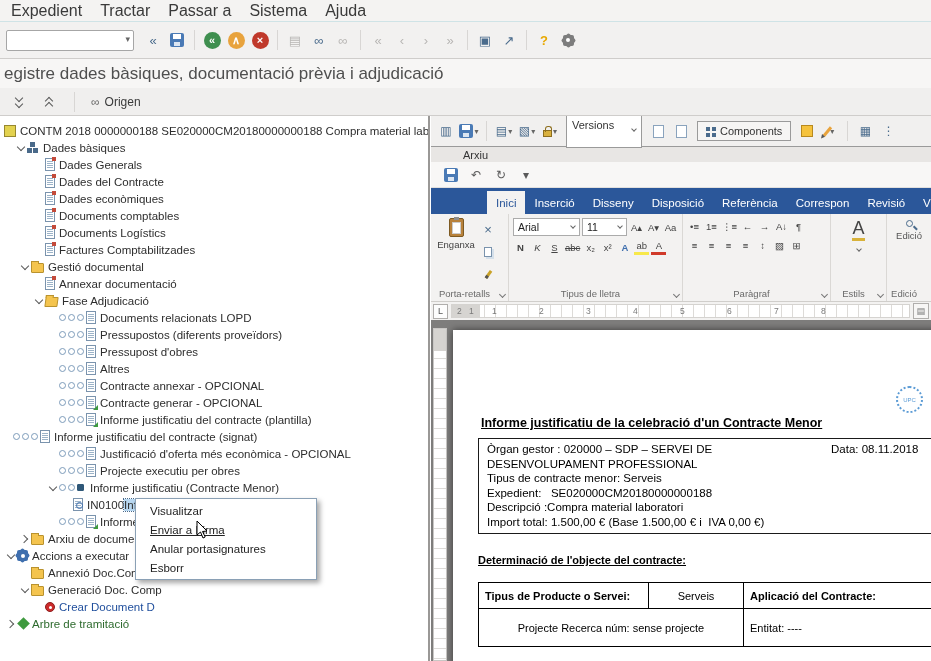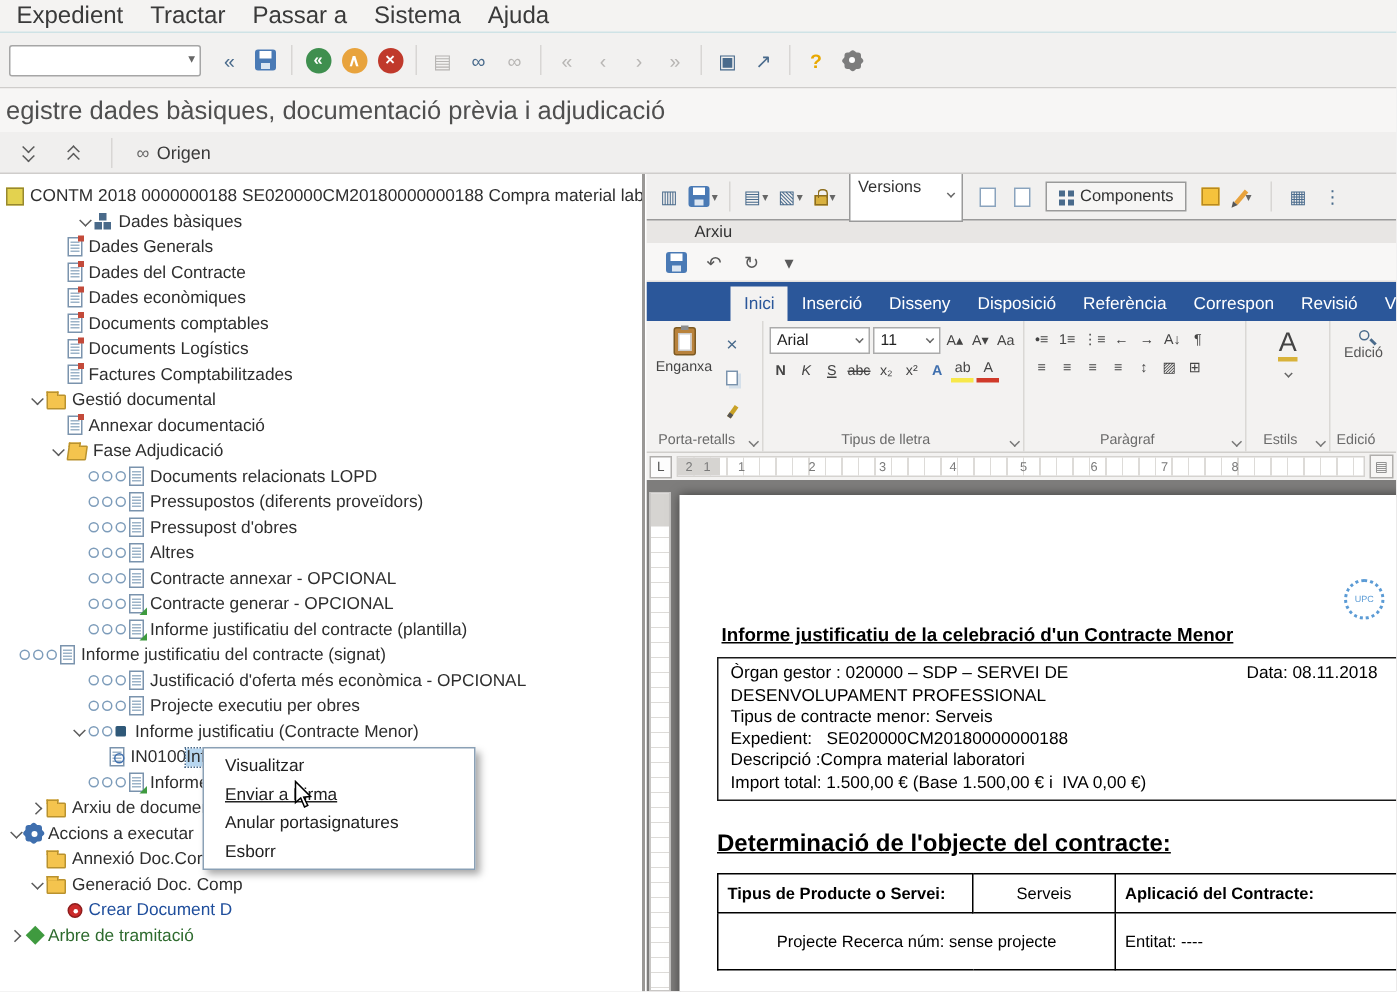--- a/index.html
+++ b/index.html
@@ -127,21 +127,21 @@
   .vruler{position:absolute;left:2px;top:8px;width:14px;bottom:0;background:#fff;border:1px solid #c9c7c5;background-image:repeating-linear-gradient(to bottom,transparent 0 9px,#dddbd8 9px 10px);}
   .vr-gray{position:absolute;top:0;left:0;right:0;height:22px;background:#d6d4d1;}
   .page{position:absolute;left:22px;top:10px;width:700px;height:900px;background:#fff;box-shadow:0 0 7px rgba(0,0,0,.55);color:#000;}
   .logo{position:absolute;left:443px;top:56px;width:27px;height:27px;border:2px dotted #5b9bd5;border-radius:50%;color:#5b9bd5;font-size:6px;display:flex;align-items:center;justify-content:center;}
   .dtitle{position:absolute;left:28px;top:86px;font-size:12.5px;font-weight:bold;text-decoration:underline;white-space:nowrap;}
   .ibox{position:absolute;left:25px;top:108px;width:558px;border:1px solid #1a1a1a;padding:3px 8px;font-size:11.5px;line-height:14.6px;}
   .ibox div{white-space:pre-wrap;}
   .ibox .top{display:flex;white-space:normal;}
   .ibox .org{width:330px;}
   .ibox .date{margin-left:14px;white-space:nowrap;}
-  .dhead2{position:absolute;left:25px;top:224px;font-size:16px;font-weight:bold;text-decoration:underline;white-space:nowrap;}
+  .dhead2{position:absolute;left:25px;top:224px;font-size:11px;font-weight:bold;text-decoration:underline;white-space:nowrap;}
   .dtable{position:absolute;left:25px;top:252px;border-collapse:collapse;font-size:11px;}
   .dtable td{border:1px solid #000;padding:2px 6px;vertical-align:middle;}
   .dtable .w1{width:170px;} .dtable .w2{width:95px;} .dtable .w3{width:262px;}
   .dtable .b{font-weight:bold;} .dtable .c{text-align:center;}
   .dtable tr{height:26px;} .dtable tr.r2{height:38px;}
 </style>
 </head>
 <body>
 
 <div class="screen">
@@ -209,21 +209,21 @@
       <span class="i-link">∞</span>
       <span>Origen</span>
     </span>
   </div>
 
   <div class="tree" id="tree">
       <div class="trow" style="padding-left: 4px;">
         <span class="i-root"></span>
         <span class="tlabel">CONTM 2018 0000000188 SE020000CM20180000000188 Compra material labora</span>
       </div>
-      <div class="trow" style="padding-left: 14px; margin-left: 36px;">
+      <div class="trow" style="padding-left: 14px;">
         <span class="slot">
           <i class="chev down"></i>
         </span>
         <span class="i-cluster"></span>
         <span class="tlabel">Dades bàsiques</span>
       </div>
       <div class="trow" style="padding-left: 32px;">
         <span class="slot"></span>
         <span class="i-doc b"></span>
         <span class="tlabel">Dades Generals</span>

